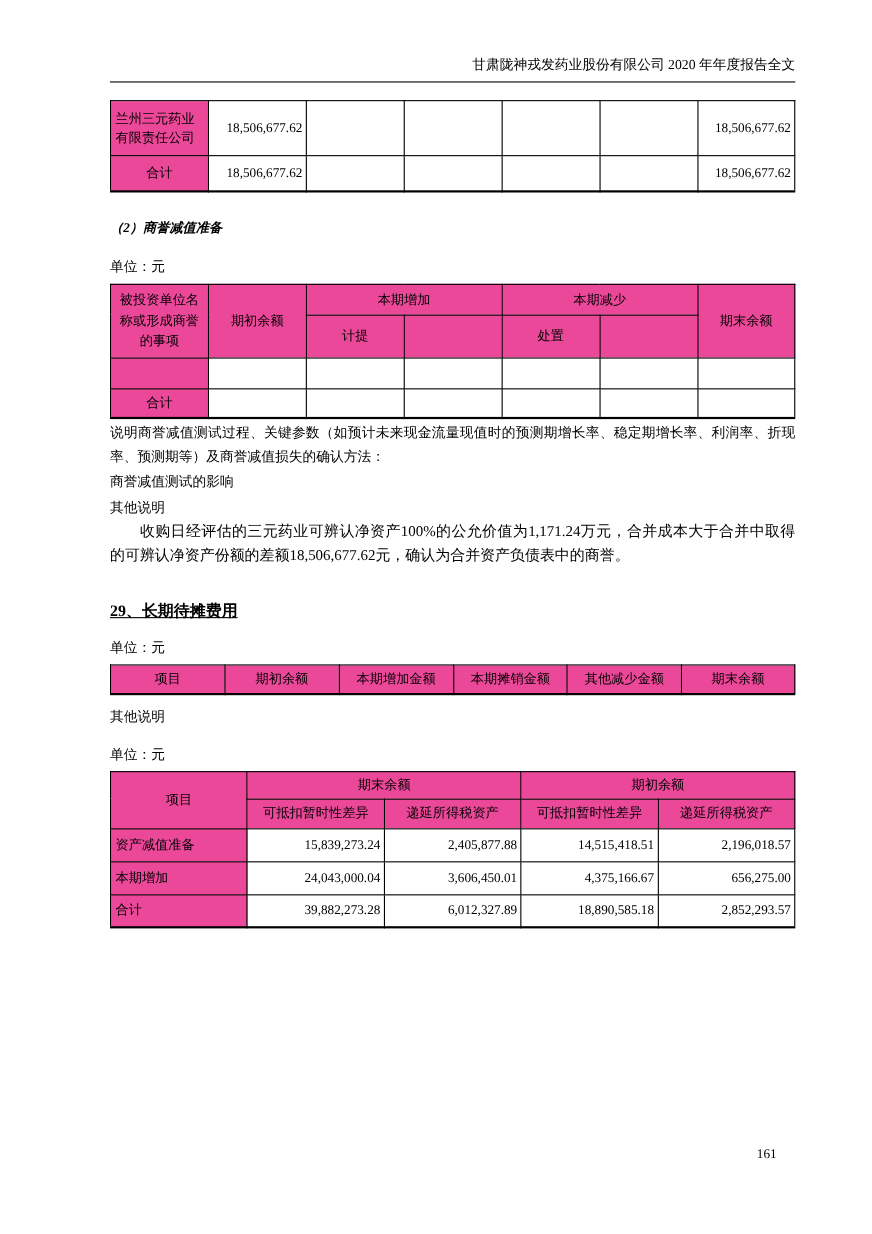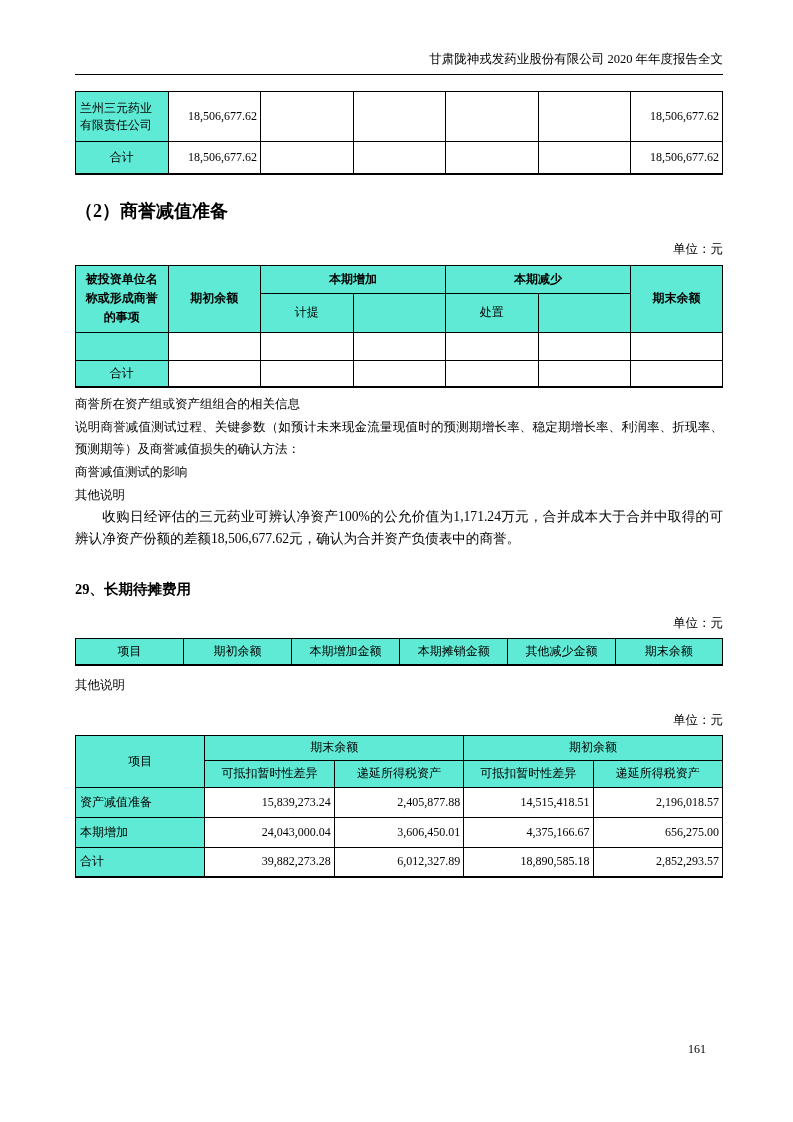--- a/index.html
+++ b/index.html
@@ -6,45 +6,45 @@
   html, body { background: #888; }
   .page {
     width: 793px; height: 1122px;
     background: #ffffff;
     position: relative;
     margin: 0 auto;
     font-family: "Liberation Serif", "DejaVu Serif", serif;
     color: #000;
     overflow: hidden;
   }
-  .inner { padding: 52px 70px 0 75px; }
+  .inner { padding: 52px 70px 0 100px; }
 
   
   .doc-header {
     text-align: right;
     font-size: 12.5px;
     line-height: 15px;
     padding-bottom: 7px;
     border-bottom: 1px solid #000;
     margin-bottom: 16px;
   }
 
   
   table { width: 100%; border-collapse: collapse; table-layout: fixed; border-bottom: 2px solid #000; }
   td, th { border: 1px solid #000; font-size: 12px; font-weight: normal; padding: 1px 4px; vertical-align: middle; line-height: 17px; word-break: break-all; }
-  .shaded { background: #5eead4; }
+  .shaded { background: #ec4899; }
   .ctr { text-align: center; }
   .lft { text-align: left; }
   .num { text-align: right; padding-right: 3px; }
   .hdr { line-height: 19px; }
 
   
-  .h-section { font-size: 14.5px; font-weight: bold; }
-  .h-sub { font-size: 18px; font-weight: bold; }
-  .unit { text-align: right; font-size: 12.5px; }
+  .h-section { font-size: 14.5px; font-weight: bold; text-decoration: underline; }
+  .h-sub { font-size: 12px; font-weight: bold; font-style: italic; }
+  .unit { text-align: left; font-size: 12.5px; }
   .note { font-size: 12.5px; line-height: 22px; text-align: justify; }
   .para { font-size: 13.6px; line-height: 22px; text-indent: 2em; text-align: justify; }
 
   
   .mt-24 { margin-top: 24px; }
   .mt-18 { margin-top: 18px; }
   .mt-16 { margin-top: 16px; }
   .mt-28 { margin-top: 28px; }
   .mt-30 { margin-top: 30px; }
   .mt-22 { margin-top: 22px; }
@@ -56,21 +56,21 @@
 
   .pageno {
     position: absolute;
     top: 1042px; right: 87px;
     font-size: 12px;
   }
 
   
   .r50 td { height: 50px; }
   .r32 td { height: 32px; }
-  .r28 td { height: 28px; font-weight: bold; }
+  .r28 td { height: 28px; }
   .r39 td { height: 39px; }
   .r27 td { height: 27px; }
   .r26 td { height: 26px; }
   .r25 td { height: 25px; }
   .r30 td { height: 30px; }
 </style>
 </head>
 <body>
 
 <div class="page">
@@ -151,21 +151,20 @@
         <td></td>
         <td></td>
         <td></td>
         <td></td>
         <td></td>
         <td></td>
       </tr>
     </tbody>
       </table>
 
-    <p class="note mt-5">商誉所在资产组或资产组组合的相关信息</p>
     <p class="note mt-1">说明商誉减值测试过程、关键参数（如预计未来现金流量现值时的预测期增长率、稳定期增长率、利润率、折现率、预测期等）及商誉减值损失的确认方法：</p>
     <p class="note mt-1">商誉减值测试的影响</p>
     <p class="note mt-1">其他说明</p>
     <p class="para">收购日经评估的三元药业可辨认净资产100%的公允价值为1,171.24万元，合并成本大于合并中取得的可辨认净资产份额的差额18,506,677.62元，确认为合并资产负债表中的商誉。</p>
 
     <div class="h-section mt-30">29、长期待摊费用</div>
     <div class="unit mt-16">单位：元</div>
 
     <table class="mt-6">
       <colgroup>

